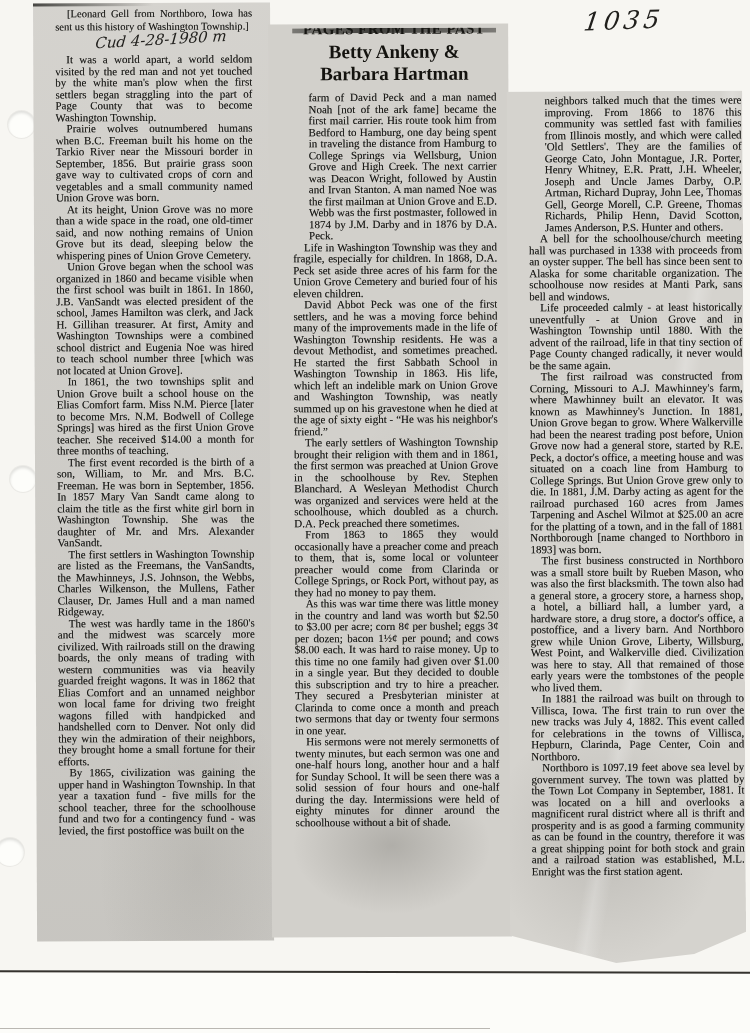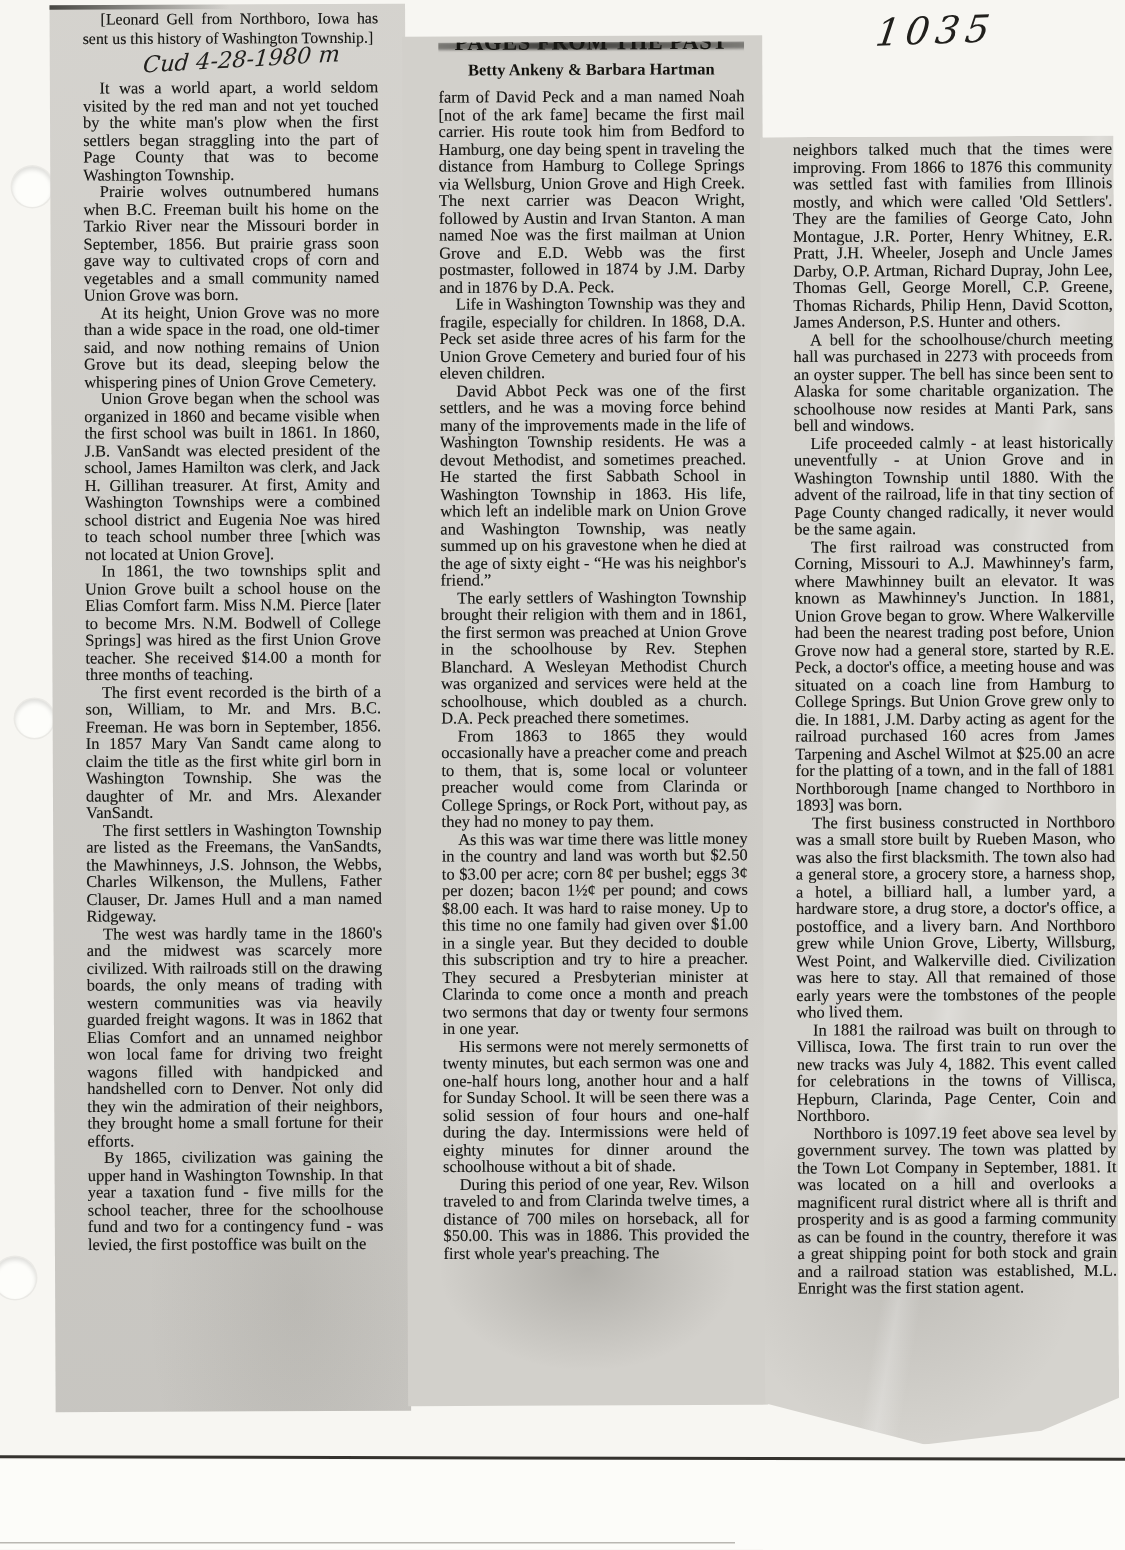--- a/index.html
+++ b/index.html
@@ -39,36 +39,36 @@
       radial-gradient(ellipse 70% 20% at 40% 86%, rgba(60,58,52,0.14), transparent 70%),
       #d5d3ce;}
 
   .col{position:absolute;overflow:hidden;color:#1a1a17;}
   .col p{margin:0;text-align:justify;text-indent:11px;
     font-size:11px;line-height:11.5px;
     text-shadow:0 0 0.4px rgba(0,0,0,0.45);}
   .col-left{left:55px;top:6px;width:197px;height:930px;}
   .col-mid{left:292px;top:28px;width:204px;height:905px;}
   .col-right{left:528px;top:96px;width:213px;height:862px;}
-  .col-mid .body p:first-child,.col-right .body p:first-child{text-indent:0;}
+  .col-mid .body p:first-child,.col-right .body p:first-child{text-indent:0;margin-left:16px;}
 
   .intro{font-size:10.6px !important;line-height:13.2px !important;text-indent:12px !important;}
   .handwriting{font-family:"DejaVu Serif", serif;font-style:italic;color:#21201d;white-space:nowrap;}
   .hw-date{font-size:15px;margin:-3px 0 4px 40px;transform:rotate(-3deg) skewX(-8deg);height:20px;}
   .hw-page-num{position:absolute;left:584px;top:6px;font-size:25px;letter-spacing:4px;
     transform:rotate(-2deg) skewX(-10deg);}
 
   .masthead{text-align:center;margin-bottom:7px;}
   .title-wrap{position:relative;height:12px;overflow:hidden;}
   .title{display:block;margin-top:-7px;font-weight:bold;font-size:15px;letter-spacing:0.4px;color:#14130f;}
   .smear{position:absolute;top:0;left:-6px;right:-6px;height:5px;
     background:linear-gradient(90deg, rgba(25,25,22,0.45), rgba(25,25,22,0.8) 40%, rgba(25,25,22,0.45));
     filter:blur(0.7px);}
   .by{font-weight:bold;font-size:12px;margin-top:2px;color:#14130f;}
-  .authors{font-weight:bold;font-size:11px;margin-top:1px;color:#14130f;}
+  .authors{font-weight:bold;font-size:19px;margin-top:1px;color:#14130f;}
 </style>
 </head>
 <body>
 
 <div>
   <div class="hole hole-1"></div>
   <div class="hole hole-2"></div>
   <div class="hole hole-3"></div>
 
   <div class="clipping">
@@ -101,28 +101,27 @@
         <div class="authors">Betty Ankeny &amp; Barbara Hartman</div>
       </div>
       <div class="body">
           <p>farm of David Peck and a man named Noah [not of the ark fame] became the first mail carrier. His route took him from Bedford to Hamburg, one day being spent in traveling the distance from Hamburg to College Springs via Wellsburg, Union Grove and High Creek. The next carrier was Deacon Wright, followed by Austin and Irvan Stanton. A man named Noe was the first mailman at Union Grove and E.D. Webb was the first postmaster, followed in 1874 by J.M. Darby and in 1876 by D.A. Peck.</p>
           <p>Life in Washington Township was they and fragile, especially for children. In 1868, D.A. Peck set aside three acres of his farm for the Union Grove Cemetery and buried four of his eleven children.</p>
           <p>David Abbot Peck was one of the first settlers, and he was a moving force behind many of the improvements made in the life of Washington Township residents. He was a devout Methodist, and sometimes preached. He started the first Sabbath School in Washington Township in 1863. His life, which left an indelible mark on Union Grove and Washington Township, was neatly summed up on his gravestone when he died at the age of sixty eight - “He was his neighbor's friend.”</p>
           <p>The early settlers of Washington Township brought their religion with them and in 1861, the first sermon was preached at Union Grove in the schoolhouse by Rev. Stephen Blanchard. A Wesleyan Methodist Church was organized and services were held at the schoolhouse, which doubled as a church. D.A. Peck preached there sometimes.</p>
           <p>From 1863 to 1865 they would occasionally have a preacher come and preach to them, that is, some local or volunteer preacher would come from Clarinda or College Springs, or Rock Port, without pay, as they had no money to pay them.</p>
           <p>As this was war time there was little money in the country and land was worth but $2.50 to $3.00 per acre; corn 8¢ per bushel; eggs 3¢ per dozen; bacon 1½¢ per pound; and cows $8.00 each. It was hard to raise money. Up to this time no one family had given over $1.00 in a single year. But they decided to double this subscription and try to hire a preacher. They secured a Presbyterian minister at Clarinda to come once a month and preach two sermons that day or twenty four sermons in one year.</p>
           <p>His sermons were not merely sermonetts of twenty minutes, but each sermon was one and one-half hours long, another hour and a half for Sunday School. It will be seen there was a solid session of four hours and one-half during the day. Intermissions were held of eighty minutes for dinner around the schoolhouse without a bit of shade.</p>
-          <p>During this period of one year, Rev. Wilson traveled to and from Clarinda twelve times, a distance of 700 miles on horseback, all for $50.00. This was in 1886. This provided the first whole year's preaching. The</p>
         </div>
     </div>
 
     <div class="col col-right">
       <div class="body">
           <p>neighbors talked much that the times were improving. From 1866 to 1876 this community was settled fast with families from Illinois mostly, and which were called 'Old Settlers'. They are the families of George Cato, John Montague, J.R. Porter, Henry Whitney, E.R. Pratt, J.H. Wheeler, Joseph and Uncle James Darby, O.P. Artman, Richard Dupray, John Lee, Thomas Gell, George Morell, C.P. Greene, Thomas Richards, Philip Henn, David Scotton, James Anderson, P.S. Hunter and others.</p>
-          <p>A bell for the schoolhouse/church meeting hall was purchased in 2273 with proceeds from an oyster supper. The bell has since been sent to Alaska for some charitable organization. The schoolhouse now resides at Manti Park, sans bell and windows.</p>
+          <p>A bell for the schoolhouse/church meeting hall was purchased in 1338 with proceeds from an oyster supper. The bell has since been sent to Alaska for some charitable organization. The schoolhouse now resides at Manti Park, sans bell and windows.</p>
           <p>Life proceeded calmly - at least historically uneventfully - at Union Grove and in Washington Township until 1880. With the advent of the railroad, life in that tiny section of Page County changed radically, it never would be the same again.</p>
           <p>The first railroad was constructed from Corning, Missouri to A.J. Mawhinney's farm, where Mawhinney built an elevator. It was known as Mawhinney's Junction. In 1881, Union Grove began to grow. Where Walkerville had been the nearest trading post before, Union Grove now had a general store, started by R.E. Peck, a doctor's office, a meeting house and was situated on a coach line from Hamburg to College Springs. But Union Grove grew only to die. In 1881, J.M. Darby acting as agent for the railroad purchased 160 acres from James Tarpening and Aschel Wilmot at $25.00 an acre for the platting of a town, and in the fall of 1881 Northborough [name changed to Northboro in 1893] was born.</p>
           <p>The first business constructed in Northboro was a small store built by Rueben Mason, who was also the first blacksmith. The town also had a general store, a grocery store, a harness shop, a hotel, a billiard hall, a lumber yard, a hardware store, a drug store, a doctor's office, a postoffice, and a livery barn. And Northboro grew while Union Grove, Liberty, Willsburg, West Point, and Walkerville died. Civilization was here to stay. All that remained of those early years were the tombstones of the people who lived them.</p>
           <p>In 1881 the railroad was built on through to Villisca, Iowa. The first train to run over the new tracks was July 4, 1882. This event called for celebrations in the towns of Villisca, Hepburn, Clarinda, Page Center, Coin and Northboro.</p>
           <p>Northboro is 1097.19 feet above sea level by government survey. The town was platted by the Town Lot Company in September, 1881. It was located on a hill and overlooks a magnificent rural district where all is thrift and prosperity and is as good a farming community as can be found in the country, therefore it was a great shipping point for both stock and grain and a railroad station was established, M.L. Enright was the first station agent.</p>
         </div>
     </div>
   </div>
 
   <div class="handwriting hw-page-num">1035</div>

